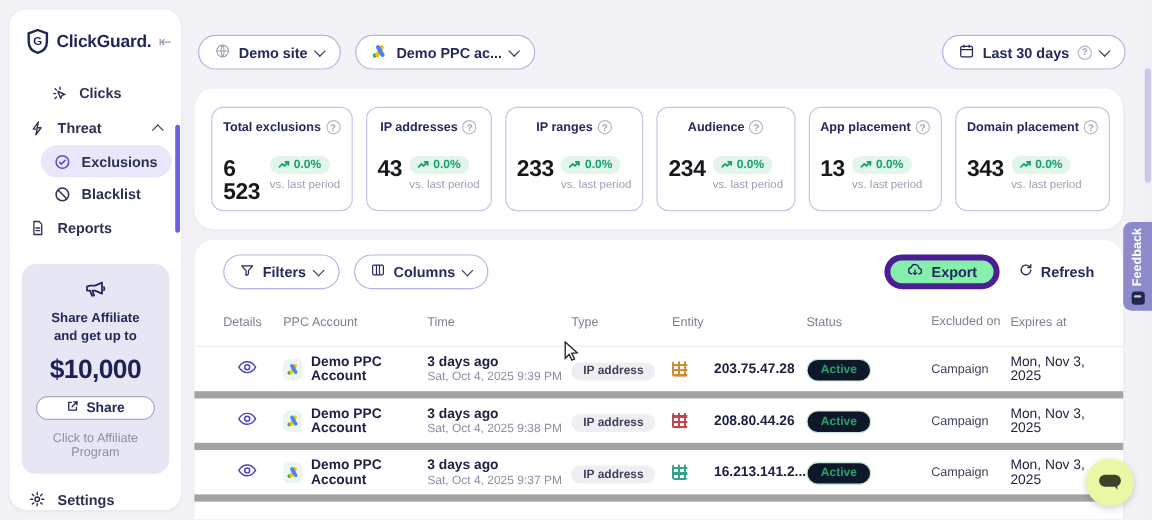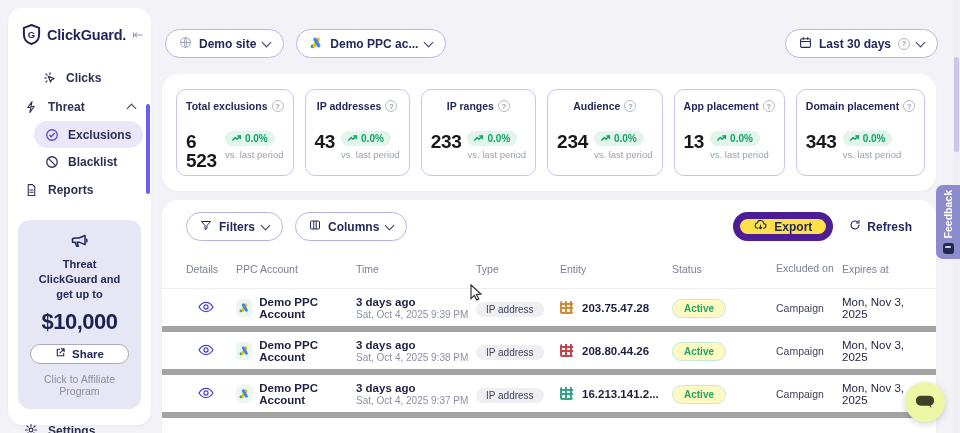--- a/index.html
+++ b/index.html
@@ -55,44 +55,44 @@
   .stat-body { display:flex; align-items:flex-start; gap:6px; margin-top:16px; }
   .stat-value { font-size:19px; font-weight:800; color:#17181c; letter-spacing:-.3px; line-height:1; margin-top:4px; }
   .stat-delta { background:#e1f5ea; color:#13a268; font-size:10px; font-weight:700; border-radius:999px;
     padding:2px 7px; display:inline-flex; align-items:center; gap:3px; }
   .stat-caption { font-size:9.5px; color:#9ba0b2; margin-top:3px; white-space:nowrap; }
 
   .table-panel { left:2px; top:200px; width:774px; height:233px; padding:12px 0 0 0; border-bottom-left-radius:0; border-bottom-right-radius:0; }
   .toolbar { display:flex; align-items:center; padding:0 24px; }
   .toolbar .pill { border-color:#b9b2ea; }
   .toolbar .gap { flex:1; }
-  .export-btn { display:inline-flex; align-items:center; gap:7px; background:#fde047; border:7px solid #4c1d95;
+  .export-btn { display:inline-flex; align-items:center; gap:7px; background:#86efac; border:5px solid #4c1d95;
     border-radius:999px; height:29px; padding:0 14px; font-size:12px; font-weight:700; color:#23295a; cursor:pointer; }
   .refresh-btn { display:inline-flex; align-items:center; gap:6px; font-size:12px; font-weight:700; color:#23295a;
     margin-left:16px; cursor:pointer; background:none; border:none; }
 
   .tgrid { display:grid; grid-template-columns:50px 120px 120px 84px 112px 104px 66px 1fr; align-items:center;
     padding:0 10px 0 24px; }
   .thead { height:40px; margin-top:8px; border-bottom:1px solid #ededf2; }
   .thead > div { font-size:10.5px; color:#7c8094; font-weight:400; }
   .th-excl { line-height:1.2; }
   .trow { height:43px; border-bottom:6px solid #a3a3a3; }
   .cell-dark { font-size:11.5px; color:#1d2140; }
   .eye { margin-left:12px; cursor:pointer; }
   .acct-cell { display:flex; align-items:center; gap:7px; font-size:11.5px; font-weight:600; color:#1d2140; }
   .ads-chip { width:18px; height:18px; border-radius:5px; background:#eaf6ef; display:flex; align-items:center; justify-content:center; }
   .time1 { font-size:11.5px; font-weight:600; color:#1d2140; }
   .time2 { font-size:10px; color:#8b8fa4; margin-top:1px; }
-  .type-badge { display:inline-block; background:#efeff3; color:#3f435b; font-size:10px; font-weight:400;
+  .type-badge { display:inline-block; background:#efeff3; color:#3f435b; font-size:10px; font-weight:700;
     border-radius:999px; padding:2px 10px; }
-  .entity-cell { display:flex; align-items:center; gap:9px; font-size:11.5px; font-weight:600; color:#1d2140; }
+  .entity-cell { display:flex; align-items:center; gap:22px; font-size:11.5px; font-weight:600; color:#1d2140; }
   .identicon { width:13px; height:13px; border-radius:2px; flex:0 0 auto;
     background-image:repeating-linear-gradient(0deg, currentColor 0 2px, transparent 2px 4.5px),
                      repeating-linear-gradient(90deg, currentColor 0 2px, transparent 2px 5px); }
-  .status-badge { display:inline-block; background:#fef9c3; border:1px solid #c6ead3; color:#27a267;
+  .status-badge { display:inline-block; background:#0f172a; border:1px solid #c6ead3; color:#27a267;
     font-size:10px; font-weight:700; border-radius:999px; padding:3px 11px; }
   .excl-cell { font-size:10.5px; color:#3f435b; }
 
   
   .feedback-tab { position:absolute; right:0; top:185px; width:24px; height:74px; background:#8d8bcb;
     border-radius:7px 0 0 7px; display:flex; flex-direction:column; align-items:center; justify-content:center; gap:5px; cursor:pointer; }
   .feedback-text { writing-mode:vertical-rl; transform:rotate(180deg); color:#fff; font-size:10.5px; font-weight:700; }
   .feedback-glyph { width:11px; height:11px; background:#23284f; border-radius:3px; position:relative; }
   .feedback-glyph:after { content:""; position:absolute; left:2.5px; top:3px; width:6px; height:2px; background:#cfd0ee; border-radius:1px; }
 
@@ -166,21 +166,21 @@
 
   <div class="scroll-accent"></div>
 
   <div class="promo">
     <div class="mega">
       <svg width="20" height="17" viewBox="0 0 24 20" fill="none" stroke="#23295a" stroke-width="1.8">
           <path d="M3 8v4h3l2 5h2l-1.5-5H11l7 3V4l-7 3H6z" stroke-linejoin="round"></path>
           <path d="M20 8.5a3 3 0 010 3" stroke-linecap="round"></path>
         </svg>
     </div>
-    <div class="promo-line">Threat ClickGuard and get up to</div>
+    <div class="promo-line">Share Affiliate and get up to</div>
     <div class="promo-amount">$10,000</div>
     <div class="share-btn">
       <span>
         <svg width="11" height="11" viewBox="0 0 24 24" fill="none" stroke="#23295a" stroke-width="2.4">
             <path d="M10 5H5v14h14v-5" stroke-linecap="round" stroke-linejoin="round"></path>
             <path d="M14 4h6v6M20 4l-9 9" stroke-linecap="round" stroke-linejoin="round"></path>
           </svg>
       </span>
       <span>Share</span>
     </div>

